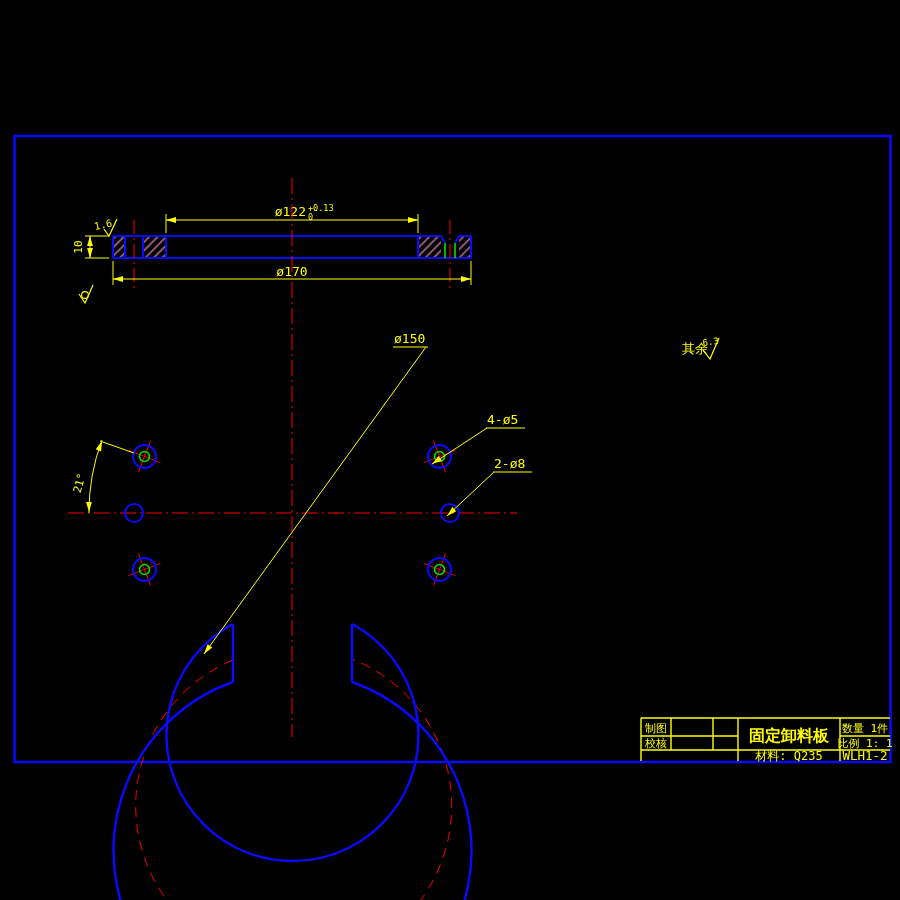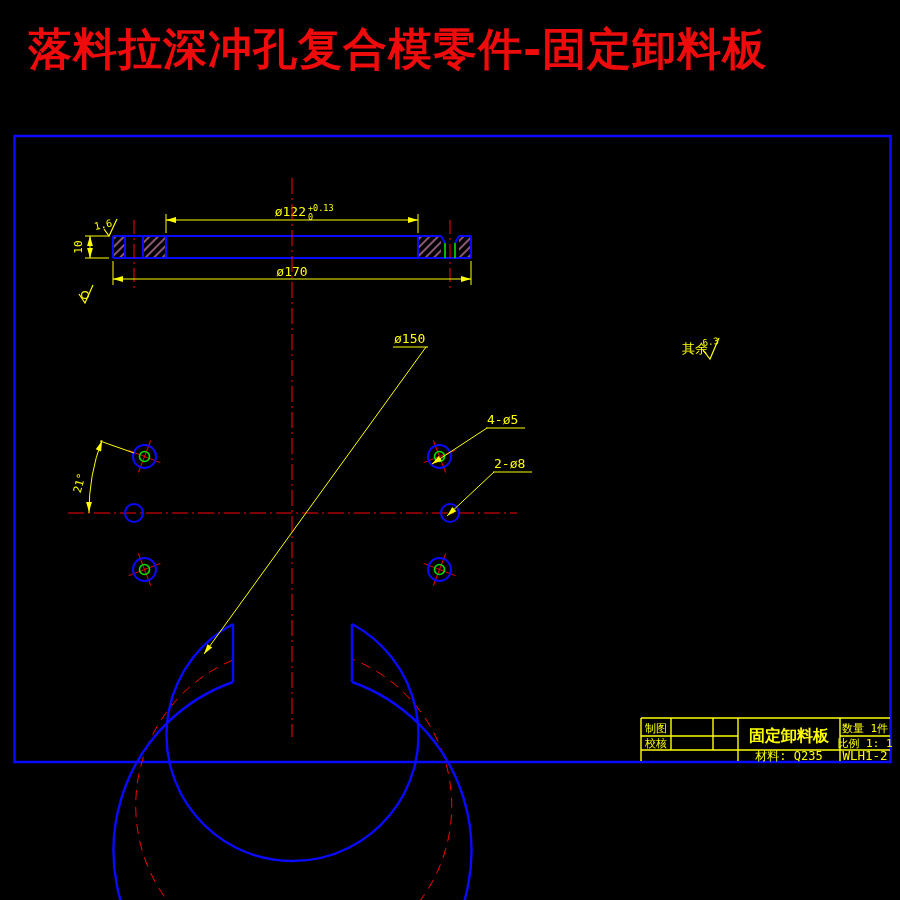--- a/index.html
+++ b/index.html
@@ -15,21 +15,20 @@
   .blue{stroke:#0a0aff;fill:none;}
   .yel{stroke:#ffff00;fill:none;}
   .red{stroke:#ff0000;fill:none;}
   .grn{stroke:#00e200;fill:none;}
 </style>
 </head>
 <body>
 
 <div id="stage">
 
-  <div id="main-title">落料拉深冲孔复合模零件-固定卸料板</div>
 
   <svg width="900" height="900" viewBox="0 0 900 900">
     <defs>
       <pattern id="hatch" patternUnits="userSpaceOnUse" width="6" height="6" patternTransform="rotate(-45)">
         <line x1="0" y1="3" x2="6" y2="3" stroke="#ff9fd8" stroke-width="1.1"></line>
       </pattern>
       <path id="arrowhead" d="M0,0 L-10,2.9 L-10,-2.9 Z" fill="#ffff00"></path>
     </defs>
 
     <rect x="14.5" y="136" width="876" height="626" class="blue" stroke-width="2.5"></rect>

